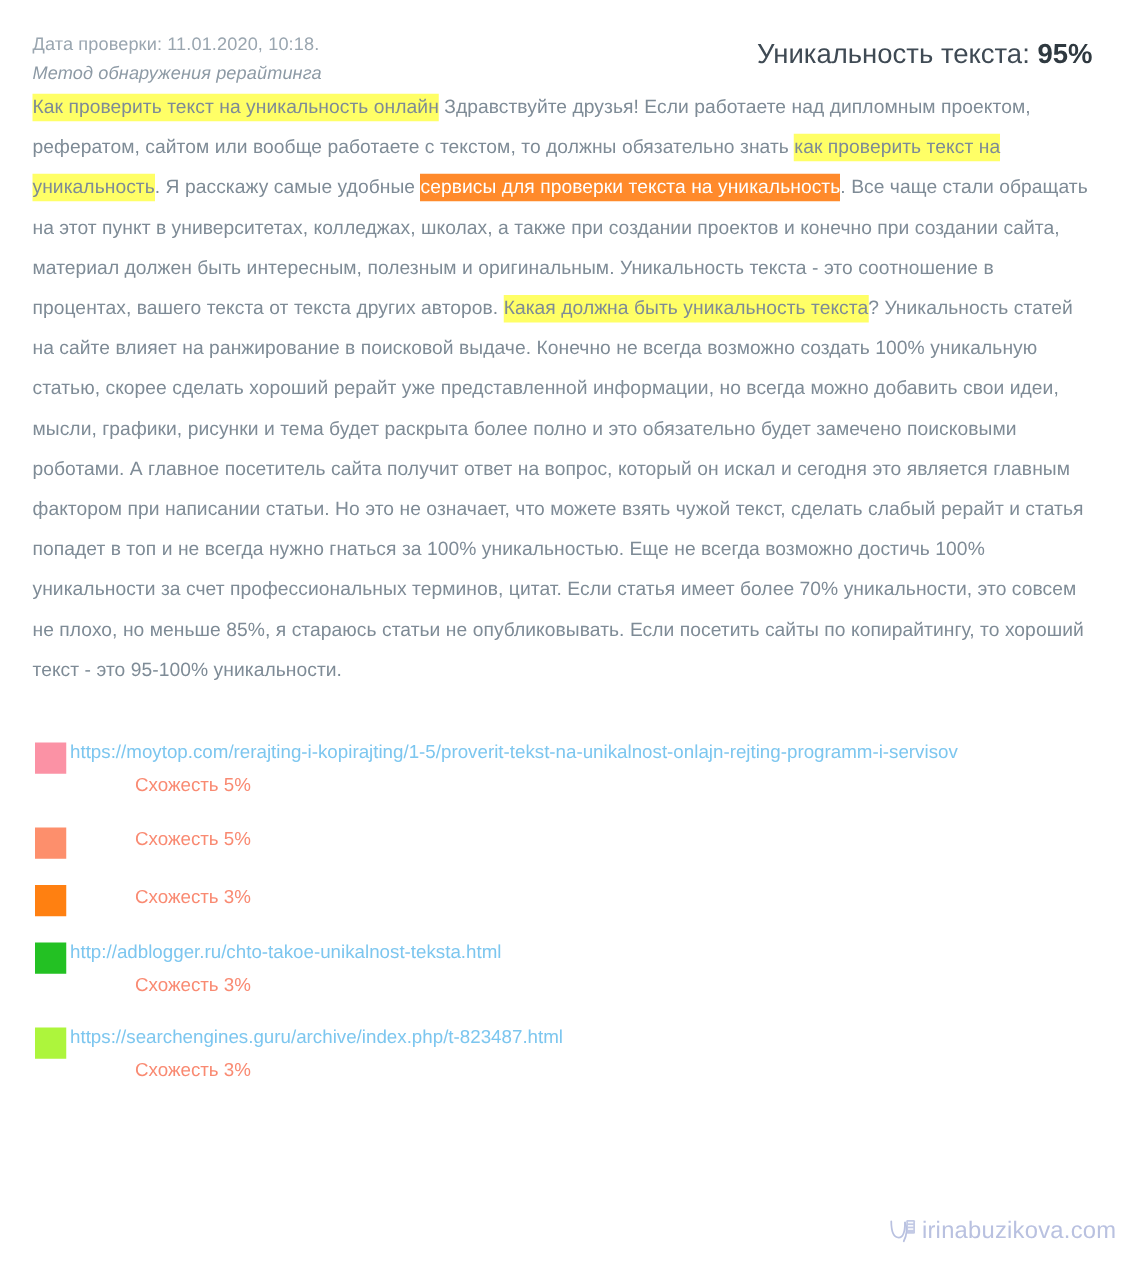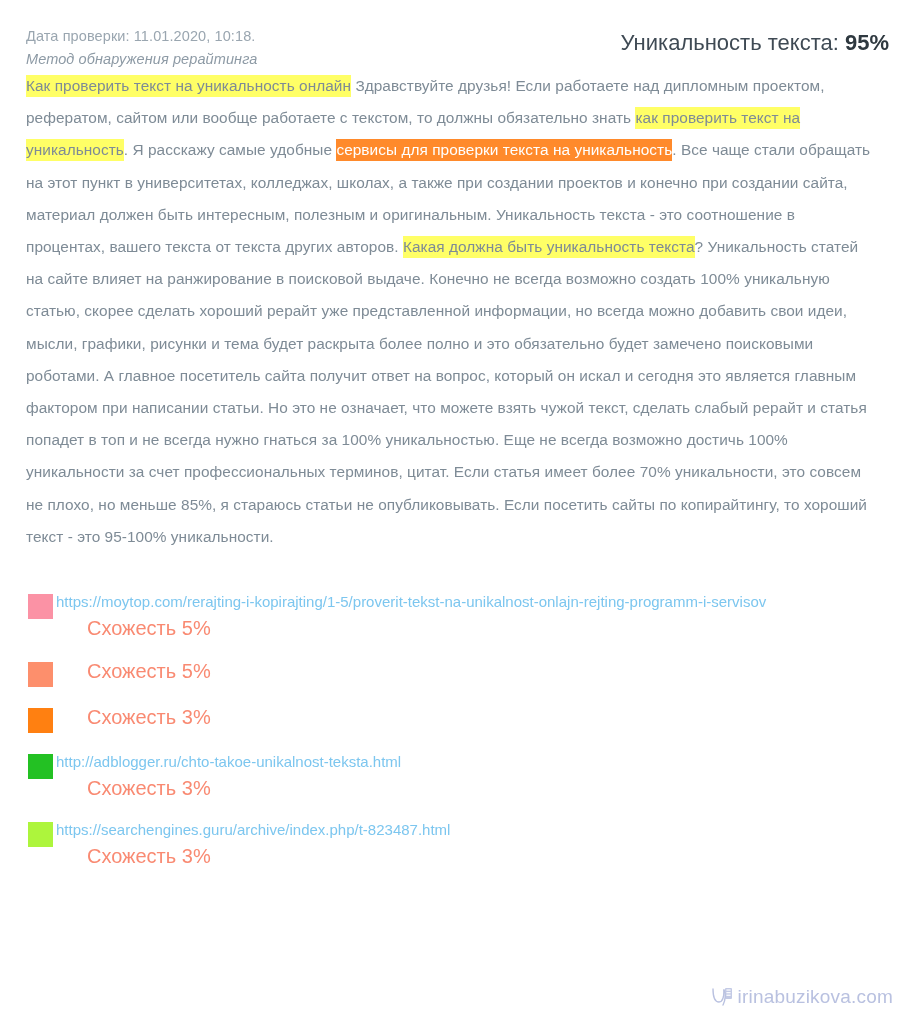--- a/index.html
+++ b/index.html
@@ -16,21 +16,21 @@
     -webkit-font-smoothing: antialiased;
     position: relative;
     overflow: hidden;
   }
 
   .page {
     position: relative;
     width: 917px;
     height: 1024px;
     box-sizing: border-box;
-    padding: 26px 9px 0 26px;
+    padding: 26px 24px 0 26px;
   }
 
   
   .header-row {
     display: flex;
     align-items: flex-start;
     justify-content: space-between;
   }
   .header-left {
     display: flex;
@@ -115,32 +115,32 @@
     font-size: 15px;
     line-height: 25px;
     color: #7cc6ef;
     text-decoration: none;
     word-break: break-word;
     padding-left: 26px;
     text-indent: -26px;
     cursor: pointer;
   }
   .source-sim {
-    font-size: 20px;
+    font-size: 15px;
     line-height: 25px;
     color: #f98a72;
     margin-top: 2px;
-    margin-left: 31px;
+    margin-left: 52px;
   }
 
   
   .watermark {
     position: absolute;
     right: 24px;
-    bottom: 16px;
+    bottom: 28px;
     display: flex;
     align-items: center;
     color: #b9c1e0;
     font-size: 19px;
     line-height: 22px;
     letter-spacing: 0.2px;
     user-select: none;
   }
   .watermark-mark {
     margin-right: 1px;

